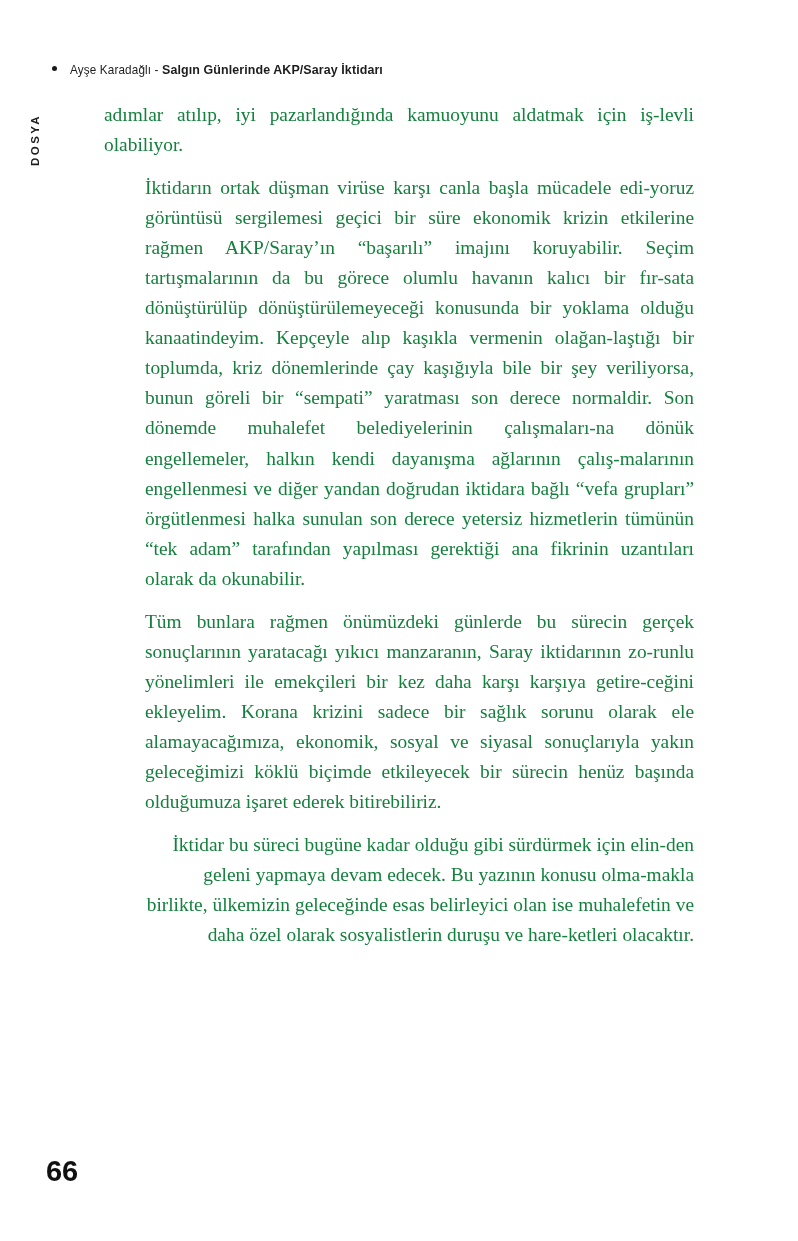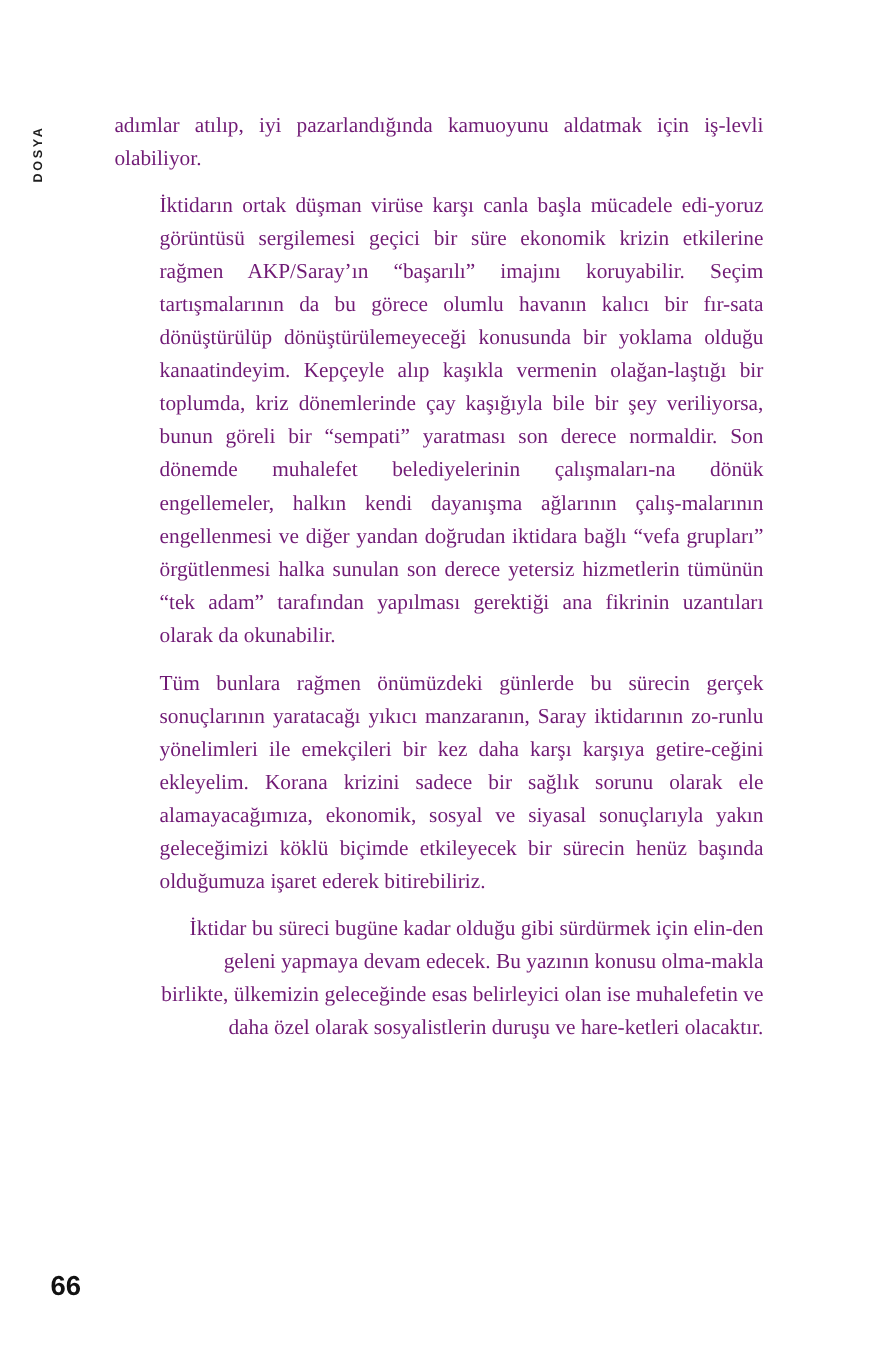--- a/index.html
+++ b/index.html
@@ -87,48 +87,52 @@
     left: 104px;
     top: 100px;
     width: 590px;
   }
   .para {
     margin: 0 0 0 0;
     text-align: justify;
     text-justify: inter-word;
     font-size: 19.4px;
     line-height: 30.1px;
-    color: #701a75;
+    color: #15803d;
     hyphens: manual;
     -webkit-hyphens: manual;
     word-spacing: 0.1px;
   }
   .para + .para {
     margin-top: 12.5px;
     margin-left: 41px;
   }
   .para:last-child { text-align: right; }
 
   
   .folio {
     position: absolute;
     left: 46px;
     top: 1155px;
     font-family: "Liberation Sans", "DejaVu Sans", sans-serif;
     font-weight: 700;
-    font-size: 25px;
+    font-size: 29px;
     letter-spacing: -0.2px;
     color: #111111;
   }
 </style>
 </head>
 <body>
 
 <div class="page">
 
+  <div class="running-head">
+    <span class="rh-bullet"></span>
+    <span class="rh-text"><span class="rh-author">Ayşe Karadağlı</span><span class="rh-sep"> - </span><span class="rh-title">Salgın Günlerinde AKP/Saray İktidarı</span></span>
+  </div>
 
   <div class="section-tab">
     <span class="section-tab-text">DOSYA</span>
   </div>
 
   <div class="text-column">
     <p class="para">adımlar atılıp, iyi pazarlandığında kamuoyunu aldatmak için iş-levli olabiliyor.</p>
     <p class="para">İktidarın ortak düşman virüse karşı canla başla mücadele edi-yoruz görüntüsü sergilemesi geçici bir süre ekonomik krizin etkilerine rağmen AKP/Saray’ın “başarılı” imajını koruyabilir. Seçim tartışmalarının da bu görece olumlu havanın kalıcı bir fır-sata dönüştürülüp dönüştürülemeyeceği konusunda bir yoklama olduğu kanaatindeyim. Kepçeyle alıp kaşıkla vermenin olağan-laştığı bir toplumda, kriz dönemlerinde çay kaşığıyla bile bir şey veriliyorsa, bunun göreli bir “sempati” yaratması son derece normaldir.  Son dönemde muhalefet belediyelerinin çalışmaları-na dönük engellemeler, halkın kendi dayanışma ağlarının çalış-malarının engellenmesi ve diğer yandan doğrudan iktidara bağlı “vefa grupları” örgütlenmesi halka sunulan son derece yetersiz hizmetlerin tümünün “tek adam” tarafından yapılması gerektiği ana fikrinin uzantıları olarak da okunabilir.</p>
     <p class="para">Tüm bunlara rağmen önümüzdeki günlerde bu sürecin gerçek sonuçlarının yaratacağı yıkıcı manzaranın, Saray iktidarının zo-runlu yönelimleri ile emekçileri bir kez daha karşı karşıya getire-ceğini ekleyelim. Korana krizini sadece bir sağlık sorunu olarak ele alamayacağımıza, ekonomik, sosyal ve siyasal sonuçlarıyla yakın geleceğimizi köklü biçimde etkileyecek bir sürecin henüz başında olduğumuza işaret ederek bitirebiliriz.</p>
     <p class="para">İktidar bu süreci bugüne kadar olduğu gibi sürdürmek için elin-den geleni yapmaya devam edecek. Bu yazının konusu olma-makla birlikte, ülkemizin geleceğinde esas belirleyici olan ise muhalefetin ve daha özel olarak sosyalistlerin duruşu ve hare-ketleri olacaktır.</p>

